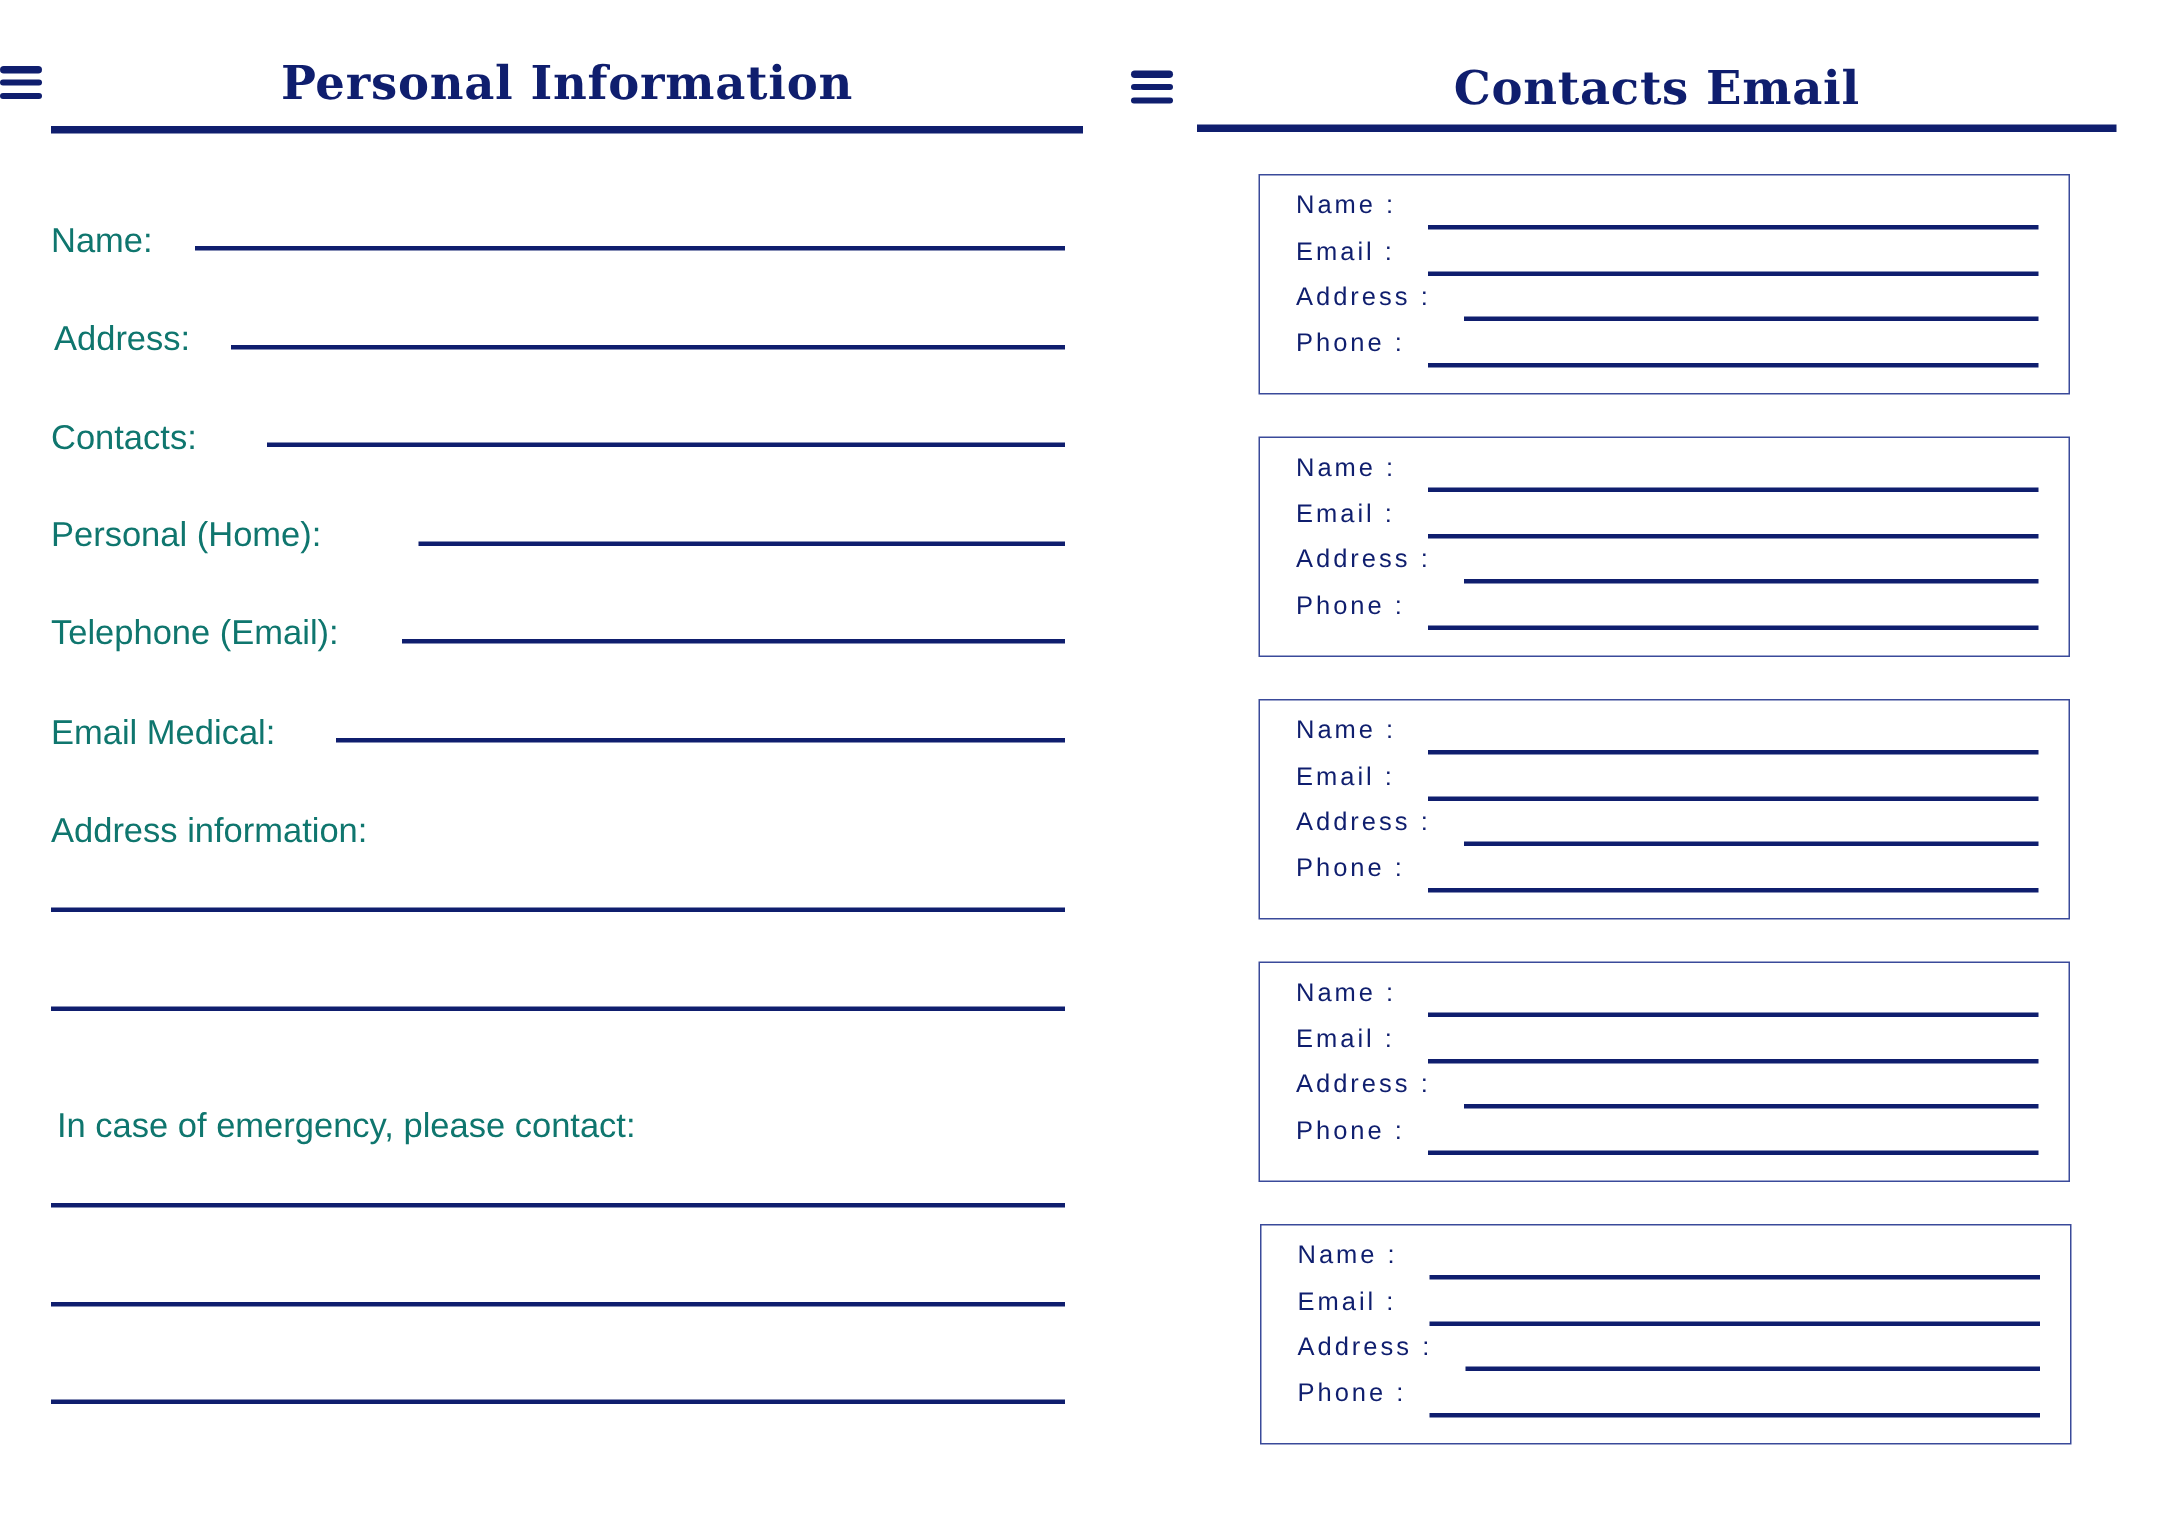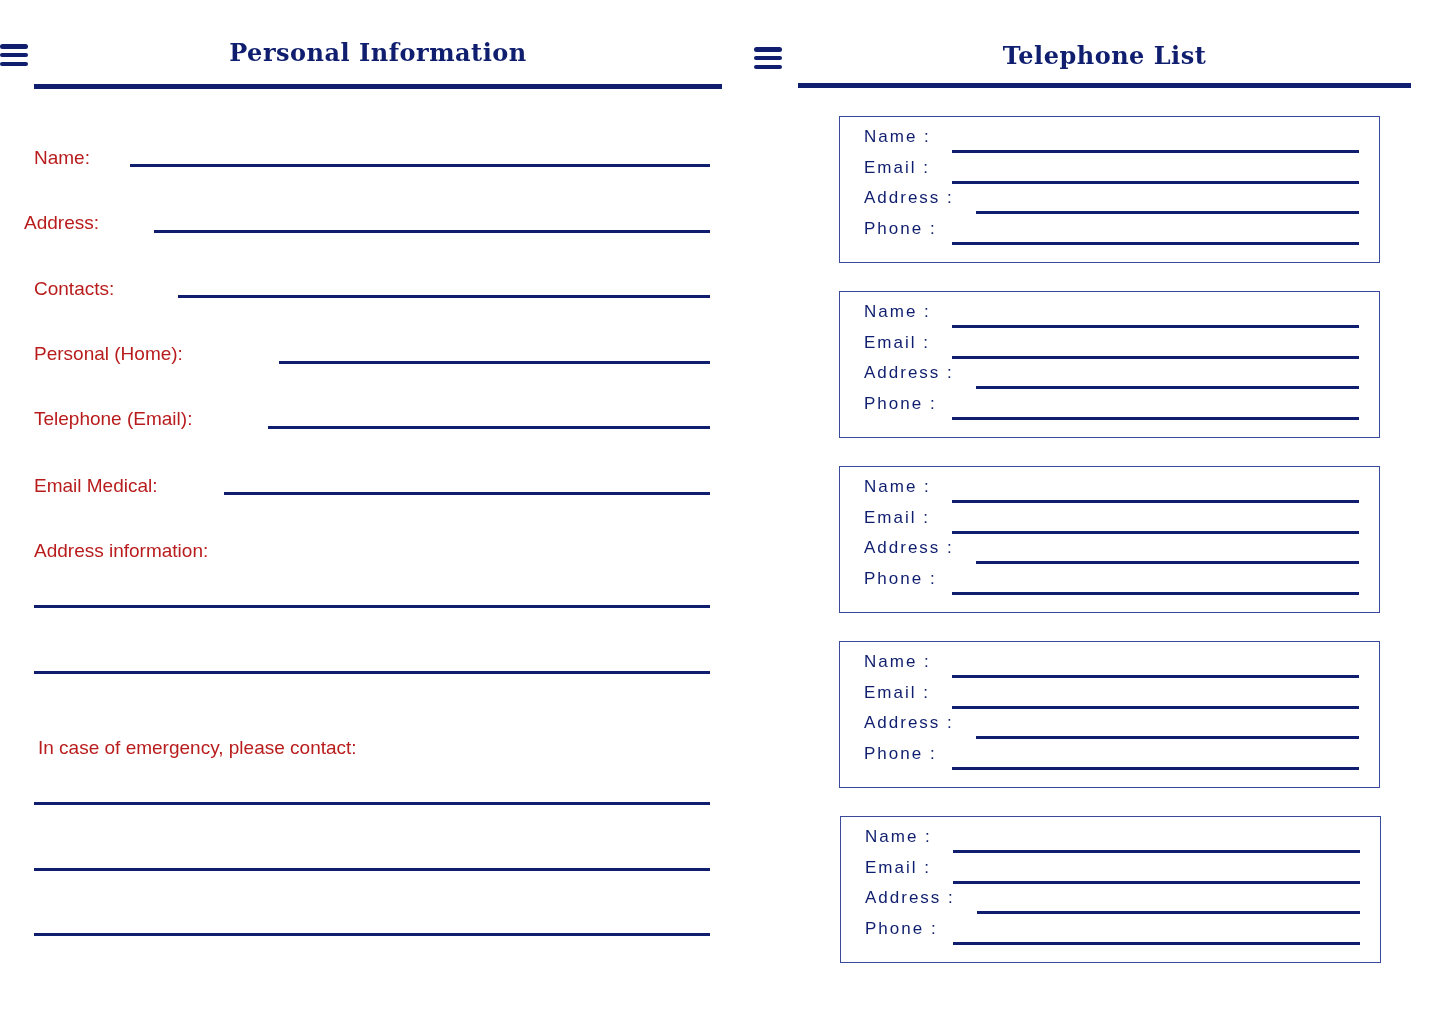--- a/index.html
+++ b/index.html
@@ -1,44 +1,44 @@
 <!DOCTYPE html>
 <html><head>
 <meta charset="utf-8">
 <style>
   html, body { margin:0; padding:0; background:#ffffff; }
   body { width:1445px; height:1025px; position:relative; overflow:hidden;
          font-family:"Liberation Sans", sans-serif; color:#0f1e6e; }
   .abs { position:absolute; }
   .menu-icon { width:28px; height:22px; display:flex; flex-direction:column; justify-content:space-between; }
   .menu-icon span { display:block; height:4.5px; background:#0f1e6e; border-radius:3px; }
-  .title { font-family:"DejaVu Serif", serif; font-weight:bold; font-size:24px; letter-spacing:0.5px; color:#0f1e6e; text-align:center; }
+  .title { font-family:"DejaVu Serif", serif; font-weight:bold; font-size:31px; letter-spacing:0.5px; color:#0f1e6e; text-align:center; }
   .title-rule { height:5px; background:#0f1e6e; }
-  .label { font-size:19px; color:#b91c1c; white-space:nowrap; }
+  .label { font-size:23px; color:#0f766e; white-space:nowrap; }
   .line { height:3px; background:#0f1e6e; }
   .card { position:absolute; border:1.5px solid #3a4a9a; box-sizing:border-box; width:541px; height:147px; }
   .c-row { position:absolute; left:24px; right:20px; height:30px; }
   .c-label { position:absolute; left:0; bottom:6px; font-size:17px; letter-spacing:2px; color:#0f1e6e; white-space:nowrap; }
   .c-line { position:absolute; right:0; bottom:0; height:3px; background:#0f1e6e; }
 </style>
 </head>
 <body>
 
 <div class="abs menu-icon" style="left:0;top:44px;">
   <span></span>
     <span></span>
     <span></span>
 </div>
 <div class="abs title" style="left:34px;width:688px;top:38px;">Personal Information</div>
 <div class="abs title-rule" style="left:34px;width:688px;top:84px;"></div>
 
 <div class="abs label" style="left:34px;top:147px;">Name:</div>
 <div class="abs line" style="left:130px;width:580px;top:164px;"></div>
 
-<div class="abs label" style="left:24px;top:212px;text-align:center;">Address:</div>
+<div class="abs label" style="left:36px;top:212px;text-align:center;">Address:</div>
 <div class="abs line" style="left:154px;width:556px;top:230px;"></div>
 
 <div class="abs label" style="left:34px;top:278px;">Contacts:</div>
 <div class="abs line" style="left:178px;width:532px;top:295px;"></div>
 
 <div class="abs label" style="left:34px;top:343px;">Personal (Home):</div>
 <div class="abs line" style="left:279px;width:431px;top:361px;"></div>
 
 <div class="abs label" style="left:34px;top:408px;">Telephone (Email):</div>
 <div class="abs line" style="left:268px;width:442px;top:426px;"></div>
@@ -53,21 +53,21 @@
 <div class="abs label" style="left:38px;top:737px;">In case of emergency, please contact:</div>
 <div class="abs line" style="left:34px;width:676px;top:802px;"></div>
 <div class="abs line" style="left:34px;width:676px;top:868px;"></div>
 <div class="abs line" style="left:34px;width:676px;top:933px;"></div>
 
 <div class="abs menu-icon" style="left:754px;top:47px;">
   <span></span>
     <span></span>
     <span></span>
 </div>
-<div class="abs title" style="left:798px;width:613px;top:41px;">Telephone List</div>
+<div class="abs title" style="left:798px;width:613px;top:41px;">Contacts Email</div>
 <div class="abs title-rule" style="left:798px;width:613px;top:83px;"></div>
 
 <div class="card" style="left:839px;top:116px;">
   <div class="c-row" style="top:6px;">
       <span class="c-label">Name :</span>
       <div class="c-line" style="left:88px;"></div>
     </div>
   <div class="c-row" style="top:37px;">
       <span class="c-label">Email :</span>
       <div class="c-line" style="left:88px;"></div>

